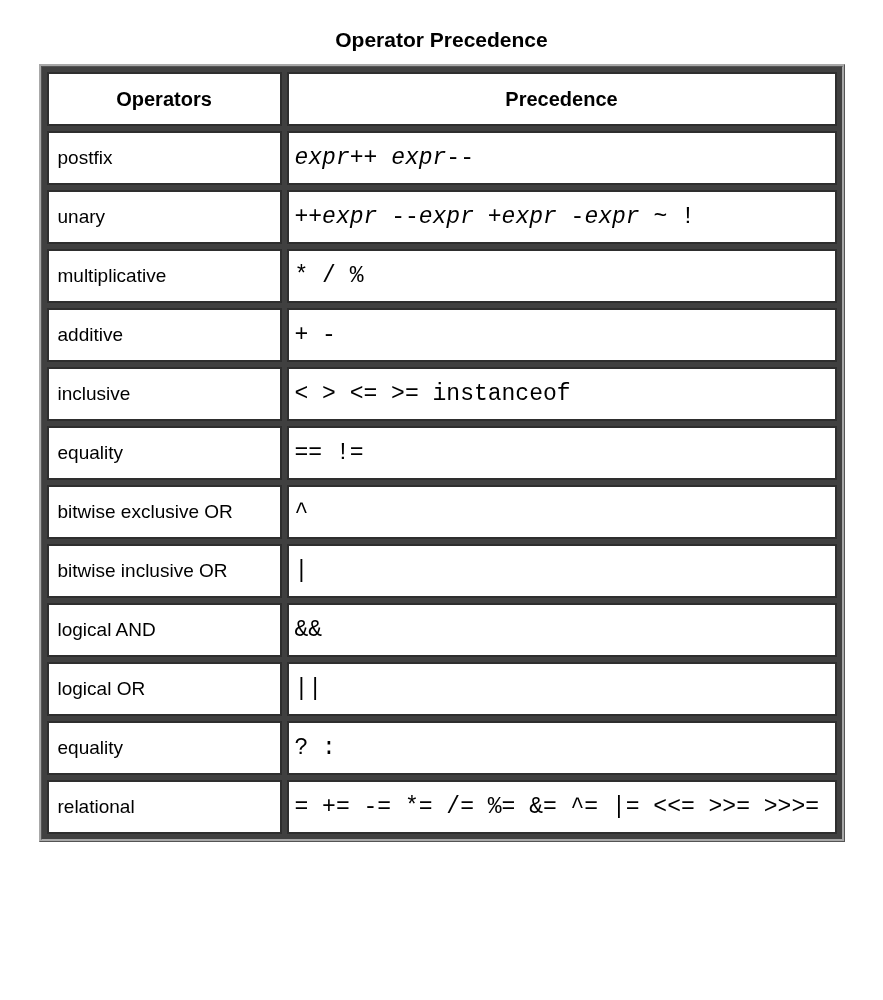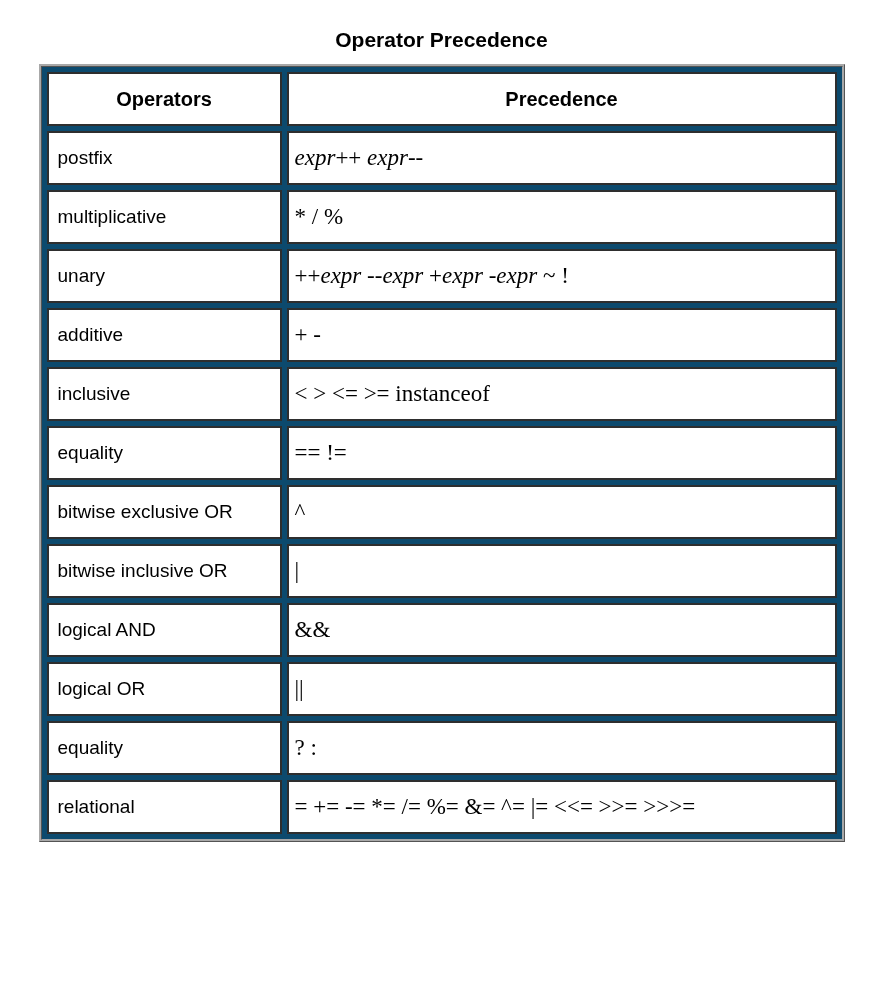--- a/index.html
+++ b/index.html
@@ -23,21 +23,21 @@
     font-weight: bold;
     line-height: 24px;
   }
   table.prec-table {
     width: 806px;
     margin: 12px auto;
     border: 3px ridge #a8a8a8;
     border-collapse: separate;
     border-spacing: 5px;
     table-layout: fixed;
-    background: #0c4a6e;
+    background: #404040;
   }
   col.c1 { width: 235px; }
   th, td {
     border: 2px solid #2e2e2e;
     box-sizing: border-box;
     background: #ffffff;
     vertical-align: middle;
     height: 54px;
     overflow: hidden;
   }
@@ -46,21 +46,21 @@
     font-size: 20px;
     font-weight: bold;
     text-align: center;
   }
   td.op-cell {
     font-family: "Liberation Sans", sans-serif;
     font-size: 19px;
     padding-left: 9px;
   }
   td.prec-cell {
-    font-family: Liberation Serif, serif;
+    font-family: Liberation Mono, monospace;
     font-size: 23px;
     padding-left: 6px;
     white-space: pre;
   }
   td.prec-cell em {
     font-style: italic;
   }
 </style>
 </head>
 <body>
@@ -79,26 +79,26 @@
         <th class="hdr">Operators</th>
         <th class="hdr">Precedence</th>
       </tr>
     </thead>
     <tbody id="table-body">
         <tr>
           <td class="op-cell">postfix</td>
           <td class="prec-cell"><em>expr</em><span>++ </span><em>expr</em><span>--</span></td>
         </tr>
         <tr>
+          <td class="op-cell">unary</td>
+          <td class="prec-cell"><span>++</span><em>expr</em><span> --</span><em>expr</em><span> +</span><em>expr</em><span> -</span><em>expr</em><span> ~ !</span></td>
+        </tr>
+        <tr>
           <td class="op-cell">multiplicative</td>
           <td class="prec-cell"><span>* / %</span></td>
-        </tr>
-        <tr>
-          <td class="op-cell">unary</td>
-          <td class="prec-cell"><span>++</span><em>expr</em><span> --</span><em>expr</em><span> +</span><em>expr</em><span> -</span><em>expr</em><span> ~ !</span></td>
         </tr>
         <tr>
           <td class="op-cell">additive</td>
           <td class="prec-cell"><span>+ -</span></td>
         </tr>
         <tr>
           <td class="op-cell">inclusive</td>
           <td class="prec-cell"><span>&lt; &gt; &lt;= &gt;= instanceof</span></td>
         </tr>
         <tr>

